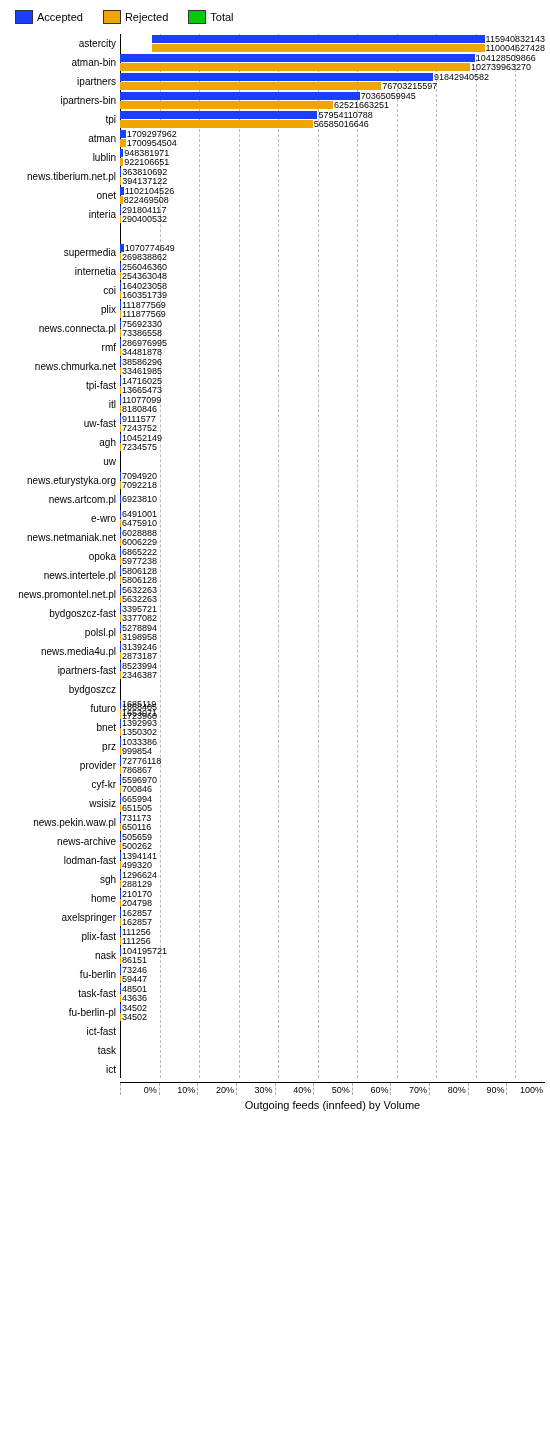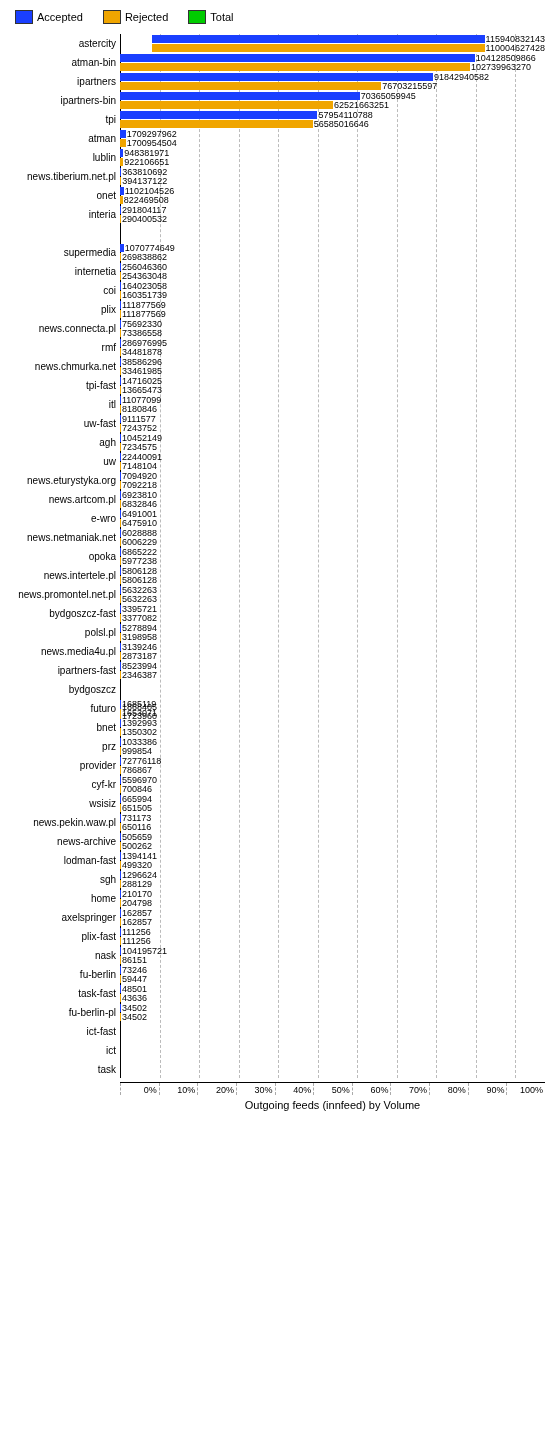--- a/index.html
+++ b/index.html
@@ -447,32 +447,20 @@
             </div>
             <div class="bar-line">
               <div class="bar-rejected" style="width: 1px;"></div>
               <span class="bar-value">7234575</span>
             </div>
           </div>
         </div>
       </div>
       <div class="row" style="position: relative; z-index: 1;">
         <div class="row-label">uw</div>
-        <div class="bar-area" style="width: 395px; position: relative;">
-          <div class="double-bar-container">
-            <div class="bar-line">
-              <div class="bar-accepted" style="width: 1px;"></div>
-              <span class="bar-value">22440091</span>
-            </div>
-            <div class="bar-line">
-              <div class="bar-rejected" style="width: 1px;"></div>
-              <span class="bar-value">7148104</span>
-            </div>
-          </div>
-        </div>
       </div>
       <div class="row" style="position: relative; z-index: 1;">
         <div class="row-label">news.eturystyka.org</div>
         <div class="bar-area" style="width: 395px; position: relative;">
           <div class="double-bar-container">
             <div class="bar-line">
               <div class="bar-accepted" style="width: 1px;"></div>
               <span class="bar-value">7094920</span>
             </div>
             <div class="bar-line">
@@ -482,24 +470,20 @@
           </div>
         </div>
       </div>
       <div class="row" style="position: relative; z-index: 1;">
         <div class="row-label">news.artcom.pl</div>
         <div class="bar-area" style="width: 395px; position: relative;">
           <div class="double-bar-container">
             <div class="bar-line">
               <div class="bar-accepted" style="width: 1px;"></div>
               <span class="bar-value">6923810</span>
-            </div>
-            <div class="bar-line">
-              <div class="bar-rejected" style="width: 1px;"></div>
-              <span class="bar-value">6832846</span>
             </div>
           </div>
         </div>
       </div>
       <div class="row" style="position: relative; z-index: 1;">
         <div class="row-label">e-wro</div>
         <div class="bar-area" style="width: 395px; position: relative;">
           <div class="double-bar-container">
             <div class="bar-line">
               <div class="bar-accepted" style="width: 1px;"></div>
@@ -911,36 +895,36 @@
               <span class="bar-value"></span>
             </div>
             <div class="bar-line">
               <div class="bar-rejected" style="width: 0px;"></div>
               <span class="bar-value"></span>
             </div>
           </div>
         </div>
       </div>
       <div class="row" style="position: relative; z-index: 1;">
-        <div class="row-label">ict</div>
+        <div class="row-label">task</div>
         <div class="bar-area" style="width: 395px; position: relative;">
           <div class="double-bar-container">
             <div class="bar-line">
               <div class="bar-accepted" style="width: 0px;"></div>
               <span class="bar-value"></span>
             </div>
             <div class="bar-line">
               <div class="bar-rejected" style="width: 0px;"></div>
               <span class="bar-value"></span>
             </div>
           </div>
         </div>
       </div>
       <div class="row" style="position: relative; z-index: 1;">
-        <div class="row-label">task</div>
+        <div class="row-label">ict</div>
         <div class="bar-area" style="width: 395px; position: relative;">
           <div class="double-bar-container">
             <div class="bar-line">
               <div class="bar-accepted" style="width: 0px;"></div>
               <span class="bar-value"></span>
             </div>
             <div class="bar-line">
               <div class="bar-rejected" style="width: 0px;"></div>
               <span class="bar-value"></span>
             </div>

